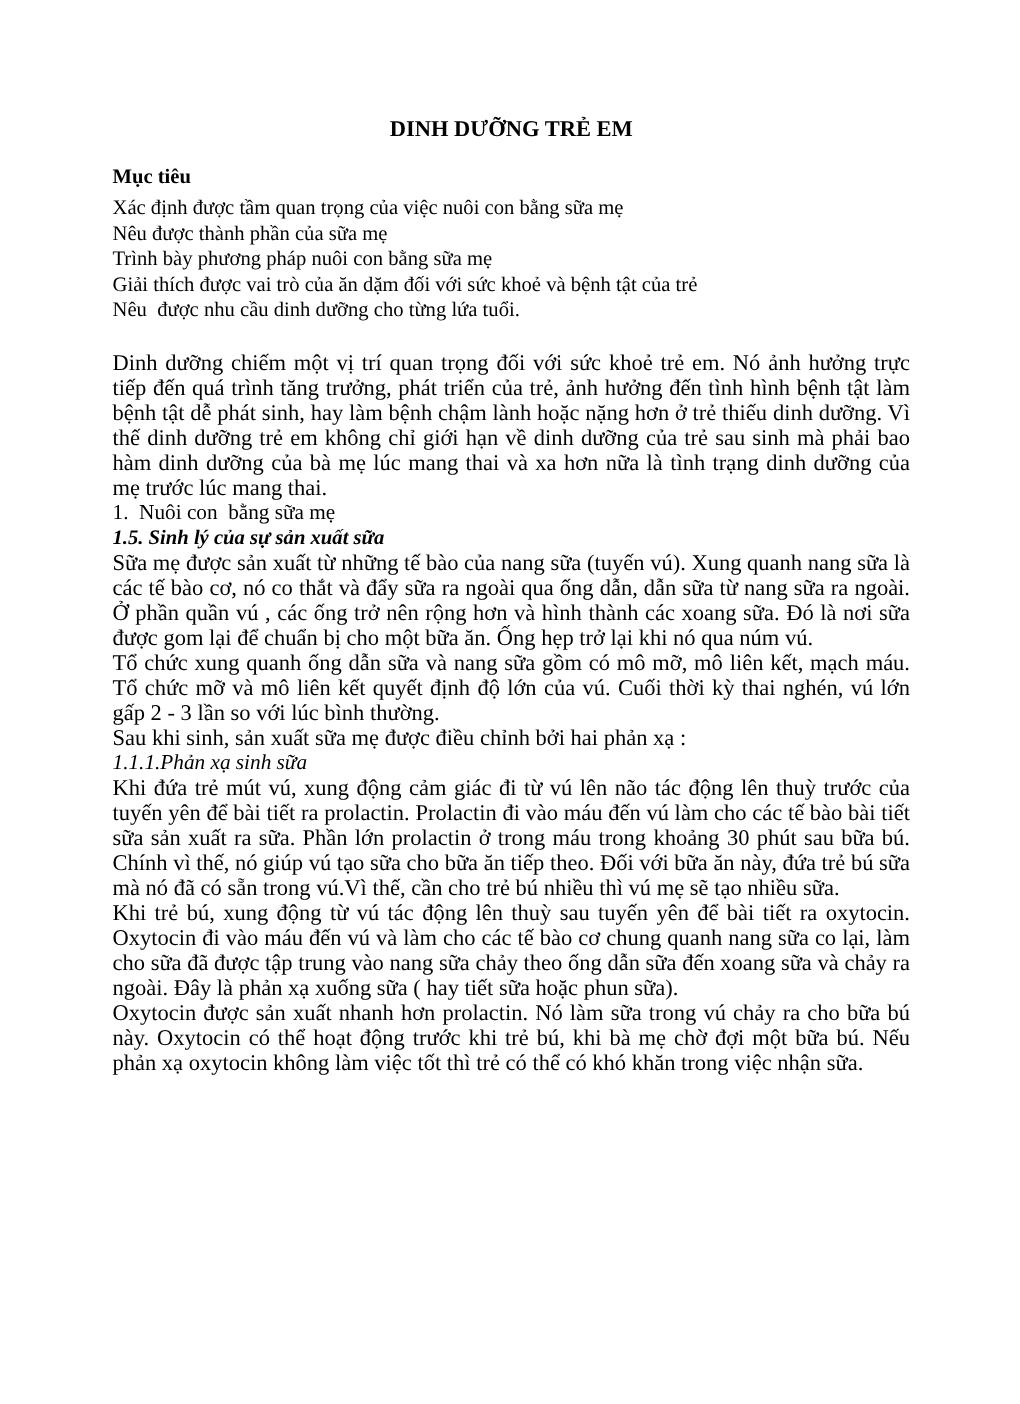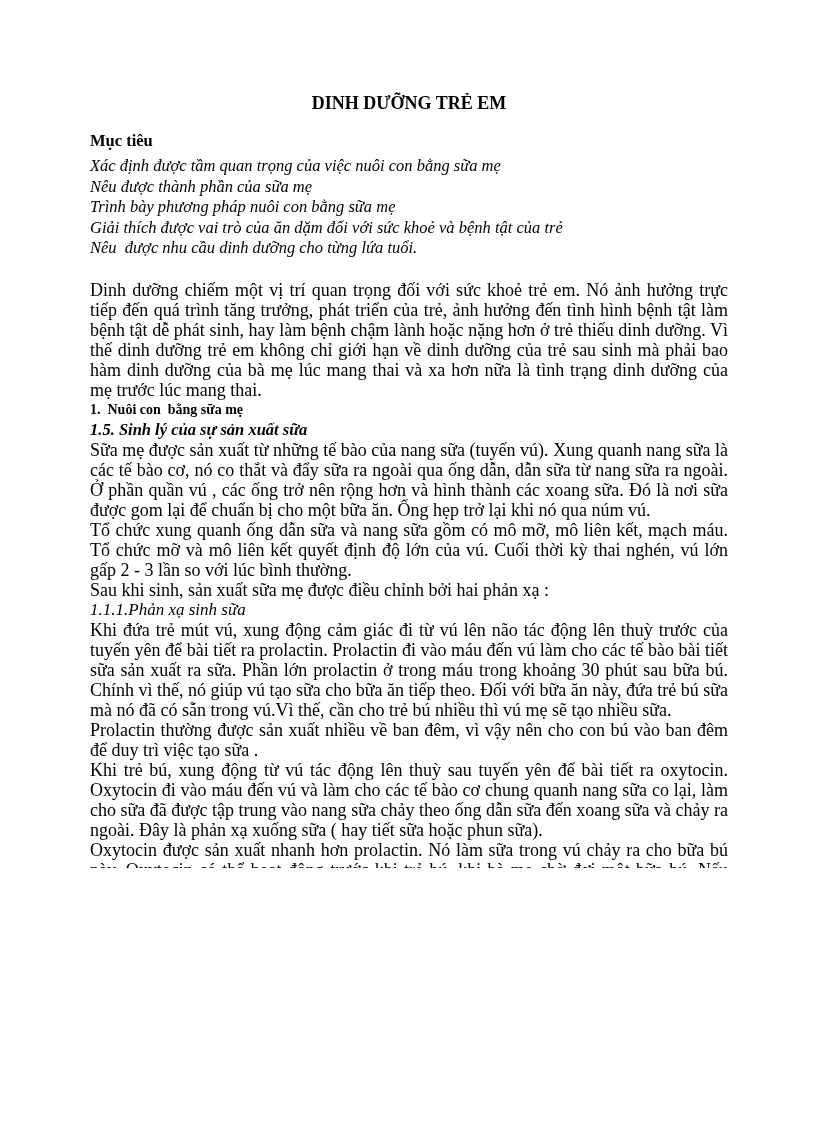--- a/index.html
+++ b/index.html
@@ -31,32 +31,31 @@
     line-height: 20px;
     font-weight: bold;
     margin-bottom: 5px;
   }
   .objectives {
     margin-bottom: 21px;
   }
   .objective-item {
     font-size: 16.5px;
     line-height: 20.6px;
-    font-style: italic;
     white-space: pre-wrap;
   }
   .para {
     font-size: 18px;
     line-height: 20px;
     text-align: justify;
   }
   .heading-1 {
-    font-size: 14px;
+    font-size: 17px;
     line-height: 20px;
-    font-weight: bold;
+    font-weight: normal;
     white-space: pre-wrap;
   }
   .heading-2 {
     font-size: 16.5px;
     line-height: 20px;
     font-weight: bold;
     font-style: italic;
   }
   .heading-3 {
     font-size: 17px;
@@ -90,21 +89,20 @@
   <div class="para">Sữa mẹ được sản xuất từ những tế bào của nang sữa (tuyến vú). Xung quanh nang sữa là các tế bào cơ, nó co thắt và đẩy sữa ra ngoài qua ống dẫn, dẫn sữa từ nang sữa ra ngoài. Ở phần quần vú , các ống trở nên rộng hơn và hình thành các xoang sữa. Đó là nơi sữa được gom lại để chuẩn bị cho một bữa ăn. Ống hẹp trở lại khi nó qua núm vú.</div>
 
   <div class="para">Tổ chức xung quanh ống dẫn sữa và nang sữa gồm có mô mỡ, mô liên kết, mạch máu. Tổ chức mỡ và mô liên kết quyết định độ lớn của vú. Cuối thời kỳ thai nghén, vú lớn gấp 2 - 3 lần so với lúc bình thường.</div>
 
   <div class="para">Sau khi sinh, sản xuất sữa mẹ được điều chỉnh bởi hai phản xạ :</div>
 
   <div class="heading-3">1.1.1.Phản xạ sinh sữa</div>
 
   <div class="para">Khi đứa trẻ mút vú, xung động cảm giác đi từ vú lên não tác động lên thuỳ trước của tuyến yên để bài tiết ra prolactin. Prolactin đi vào máu đến vú làm cho các tế bào bài tiết sữa sản xuất ra sữa. Phần lớn prolactin ở trong máu trong khoảng 30 phút sau bữa bú. Chính vì thế, nó giúp vú tạo sữa cho bữa ăn tiếp theo. Đối với bữa ăn này, đứa trẻ bú sữa mà nó đã có sẵn trong vú.Vì thế, cần cho trẻ bú nhiều thì vú mẹ sẽ tạo nhiều sữa.</div>
 
-  <div class="para">Prolactin thường được sản xuất nhiều về ban đêm, vì  vậy nên cho con bú vào ban đêm để duy trì việc tạo sữa .</div>
 
 
 
   <div class="para">Khi trẻ bú, xung động từ vú tác động lên thuỳ sau tuyến yên để bài tiết ra oxytocin. Oxytocin đi vào máu đến vú và làm cho các tế bào cơ chung quanh nang sữa co lại, làm cho sữa đã được tập trung vào nang sữa chảy theo ống dẫn sữa đến xoang sữa và chảy ra ngoài. Đây là phản xạ xuống sữa ( hay tiết sữa hoặc phun sữa).</div>
 
   <div class="para">Oxytocin được sản xuất nhanh hơn prolactin. Nó làm sữa trong vú chảy ra cho bữa bú này. Oxytocin có thể hoạt động trước khi trẻ bú, khi bà mẹ chờ đợi một bữa bú. Nếu phản xạ oxytocin không làm việc tốt thì trẻ có thể có khó khăn trong việc nhận sữa.</div>
 
 </div>
 
 </body></html>

